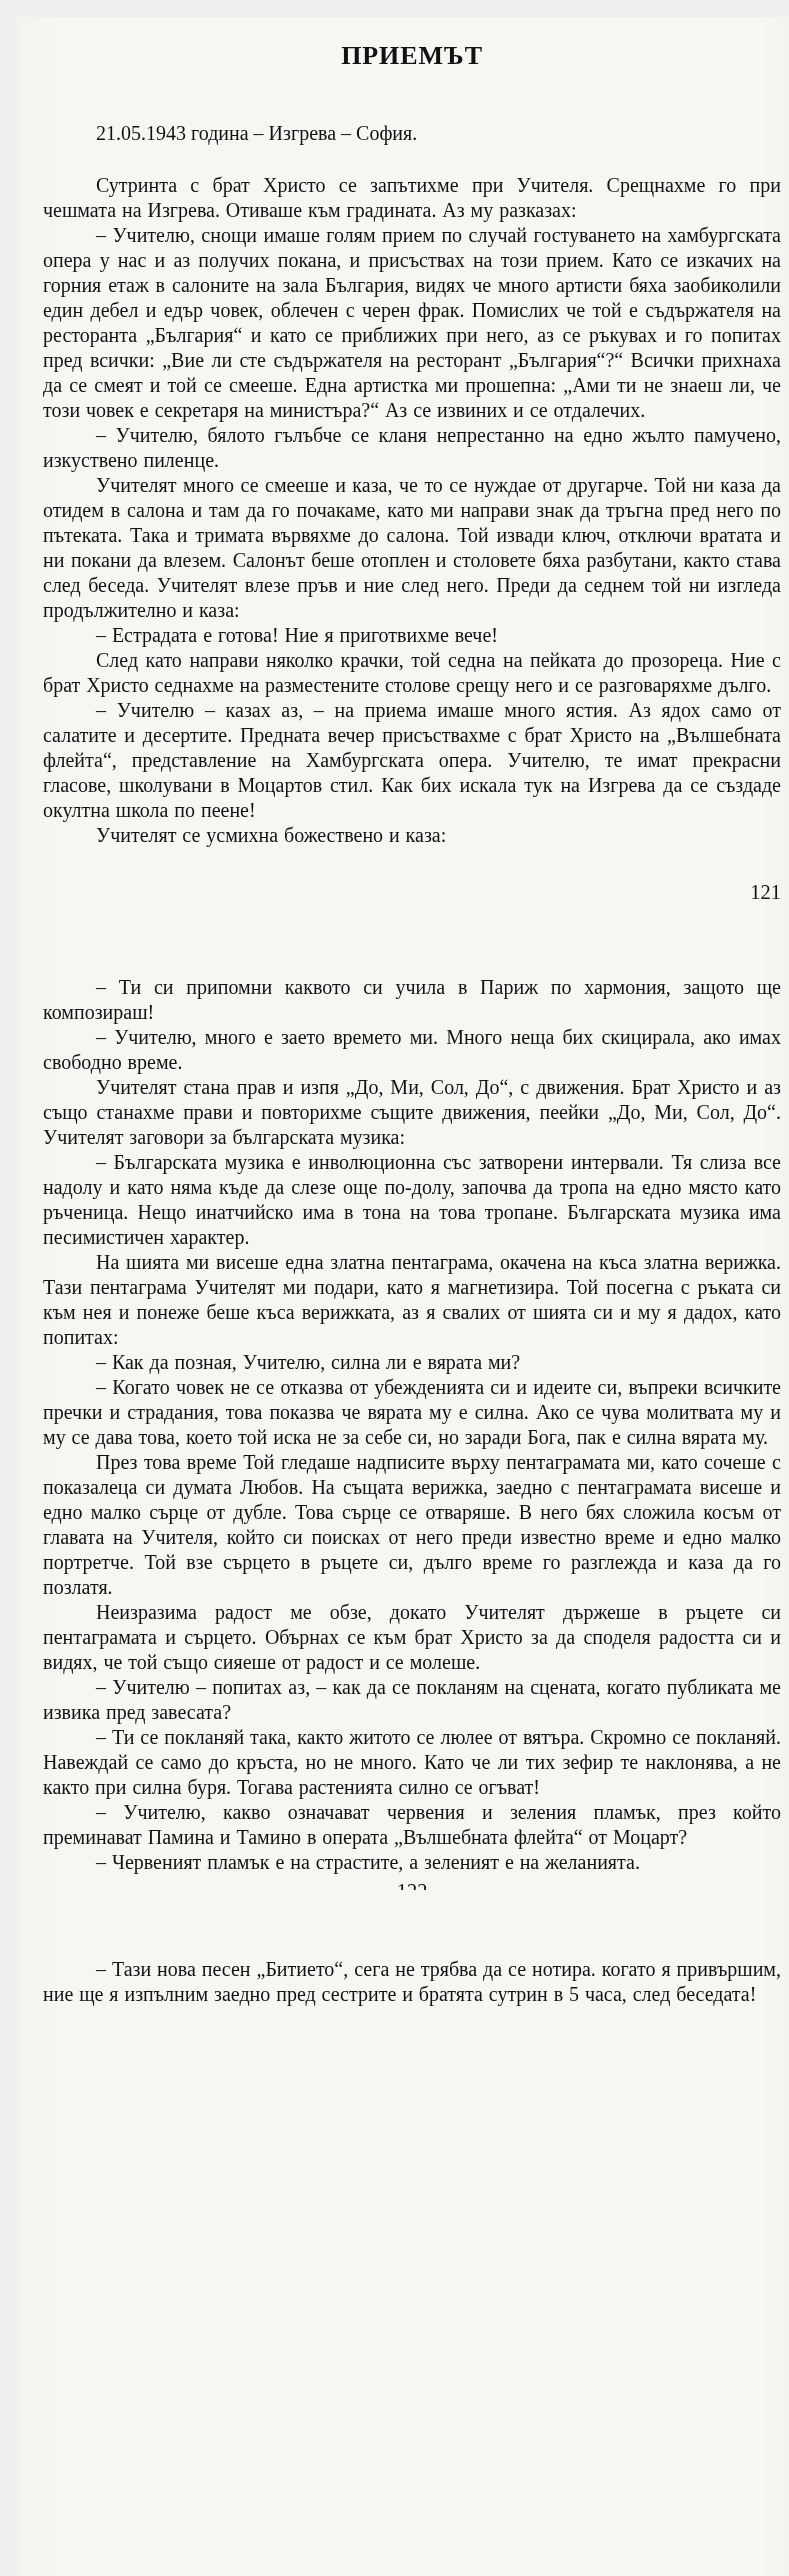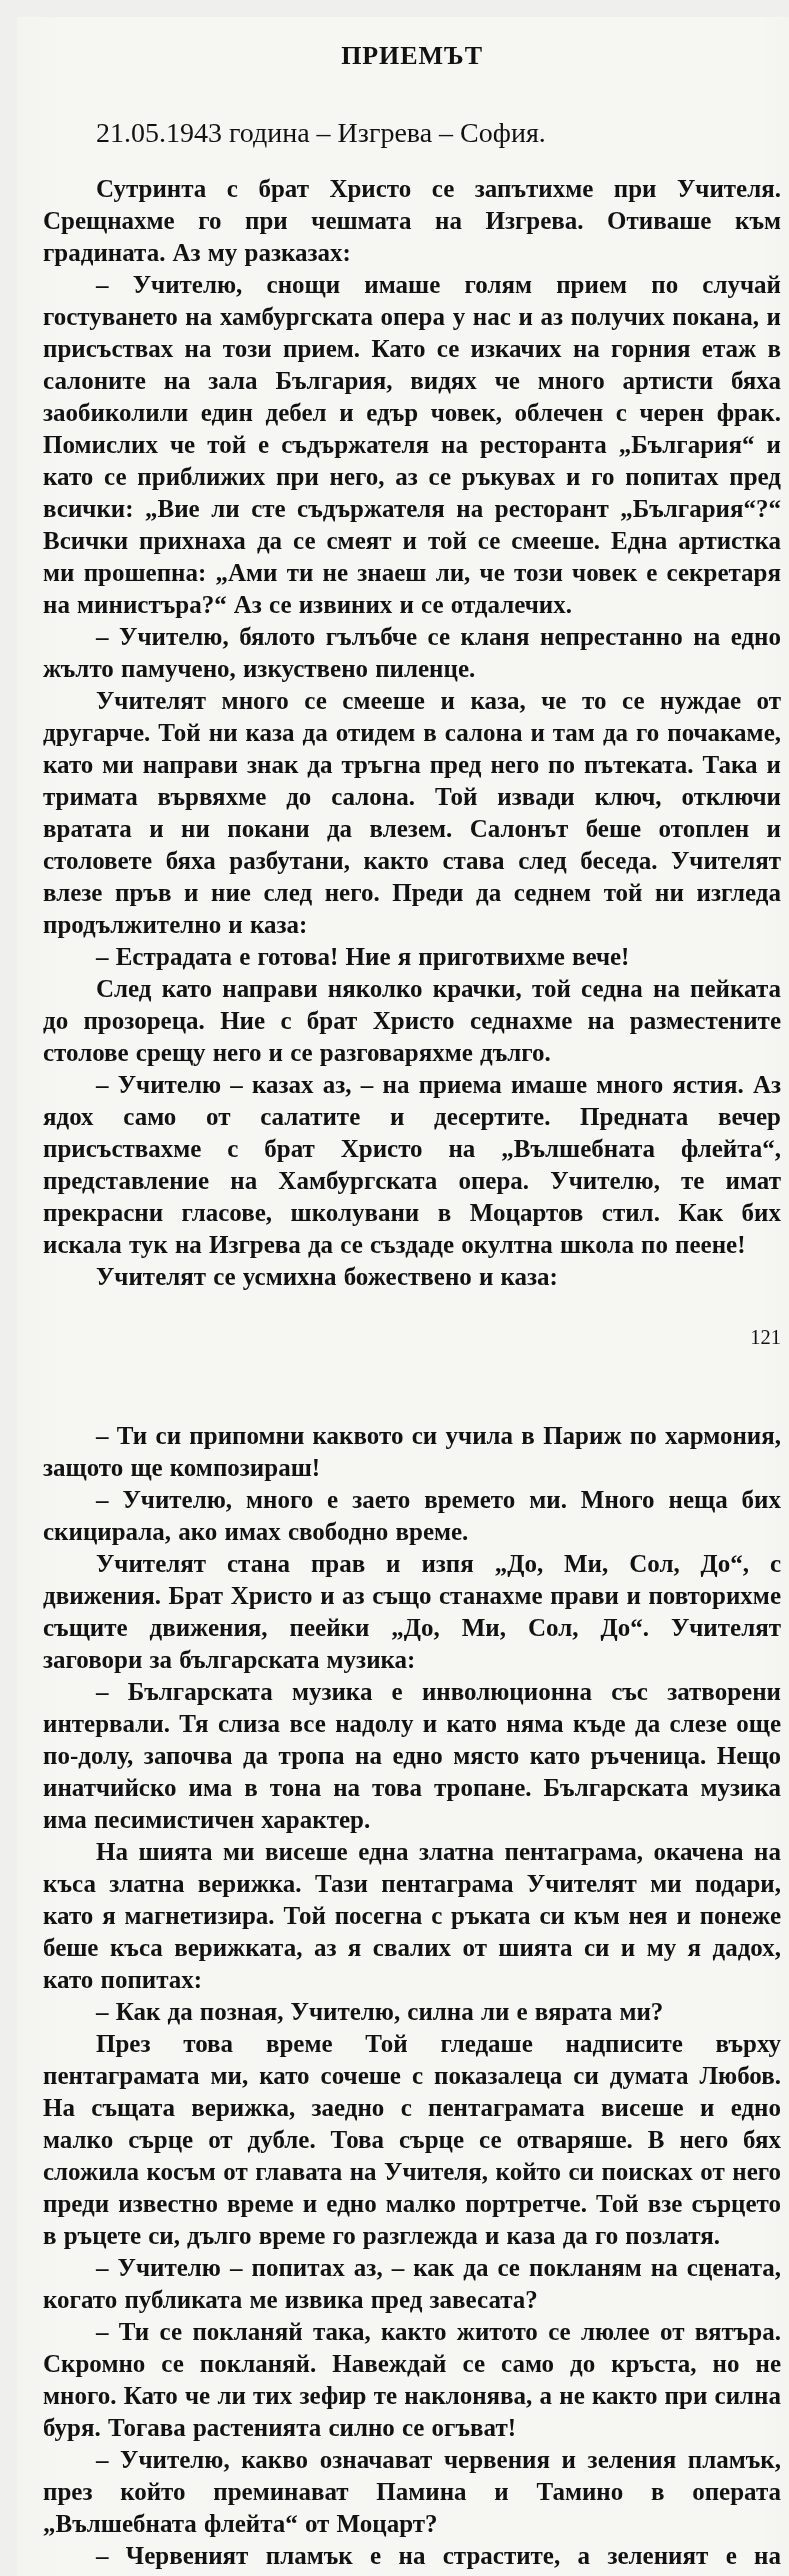--- a/index.html
+++ b/index.html
@@ -26,33 +26,32 @@
   .doc-title {
     margin: 0;
     text-align: center;
     font-size: 26px;
     line-height: 30px;
     font-weight: bold;
     letter-spacing: 0.9px;
   }
   .dateline {
     margin: 50px 0 0 0;
-    font-size: 28px;
+    font-size: 20px;
     line-height: 24px;
     text-indent: 53px;
   }
   .body-text { margin-top: 28px; }
   .body-text p {
     margin: 0;
-    font-size: 25px;
-    line-height: 32px;
+    font-size: 20px;
+    line-height: 25px;
     text-align: justify;
     text-indent: 53px;
     word-spacing: 0.9px;
-    font-weight: bold;
   }
   .page-number {
     margin-top: 32px;
     text-align: right;
     font-size: 20.5px;
     line-height: 24px;
   }
   .page2 { margin-top: 71px; }
   .page-number-clipped {
     margin-top: 5.6px;
@@ -86,21 +85,23 @@
 
   <div class="page-number">121</div>
 
   <div class="body-text page2">
       <p>– Ти си припомни каквото си учила в Париж по хармония, защото ще композираш!</p>
       <p>– Учителю, много е заето времето ми. Много неща бих скицирала, ако имах свободно време.</p>
       <p>Учителят стана прав и изпя „До, Ми, Сол, До“, с движения. Брат Христо и аз също станахме прави и повторихме същите движения, пеейки „До, Ми, Сол, До“. Учителят заговори за българската музика:</p>
       <p>– Българската музика е инволюционна със затворени интервали. Тя слиза все надолу и като няма къде да слезе още по-долу, започва да тропа на едно място като ръченица. Нещо инатчийско има в тона на това тропане. Българската музика има песимистичен характер.</p>
       <p>На шията ми висеше една златна пентаграма, окачена на къса златна верижка. Тази пентаграма Учителят ми подари, като я магнетизира. Той посегна с ръката си към нея и понеже беше къса верижката, аз я свалих от шията си и му я дадох, като попитах:</p>
       <p>– Как да позная, Учителю, силна ли е вярата ми?</p>
+      <p>– Когато човек не се отказва от убежденията си и идеите си, въпреки всичките пречки и страдания, това показва че вярата му е силна. Ако се чува молитвата му и му се дава това, което той иска не за себе си, но заради Бога, пак е силна вярата му.</p>
       <p>През това време Той гледаше надписите върху пентаграмата ми, като сочеше с показалеца си думата Любов. На същата верижка, заедно с пентаграмата висеше и едно малко сърце от дубле. Това сърце се отваряше. В него бях сложила косъм от главата на Учителя, който си поисках от него преди известно време и едно малко портретче. Той взе сърцето в ръцете си, дълго време го разглежда и каза да го позлатя.</p>
+      <p>Неизразима радост ме обзе, докато Учителят държеше в ръцете си пентаграмата и сърцето. Обърнах се към брат Христо за да споделя радостта си и видях, че той също сияеше от радост и се молеше.</p>
       <p>– Учителю – попитах аз, – как да се покланям на сцената, когато публиката ме извика пред завесата?</p>
       <p>– Ти се покланяй така, както житото се люлее от вятъра. Скромно се покланяй. Навеждай се само до кръста, но не много. Като че ли тих зефир те наклонява, а не както при силна буря. Тогава растенията силно се огъват!</p>
       <p>– Учителю, какво означават червения и зеления пламък, през който преминават Памина и Тамино в операта „Вълшебната флейта“ от Моцарт?</p>
       <p>– Червеният пламък е на страстите, а зеленият е на желанията.</p>
     </div>
 
   <div class="page-number-clipped">
     <span>122</span>
   </div>
 

